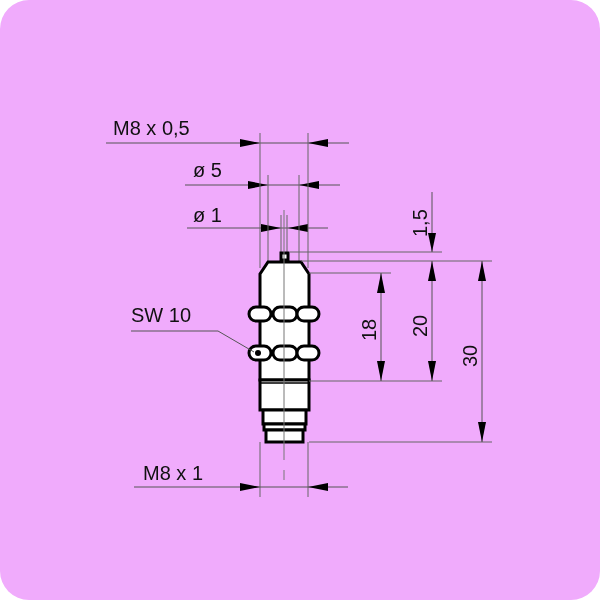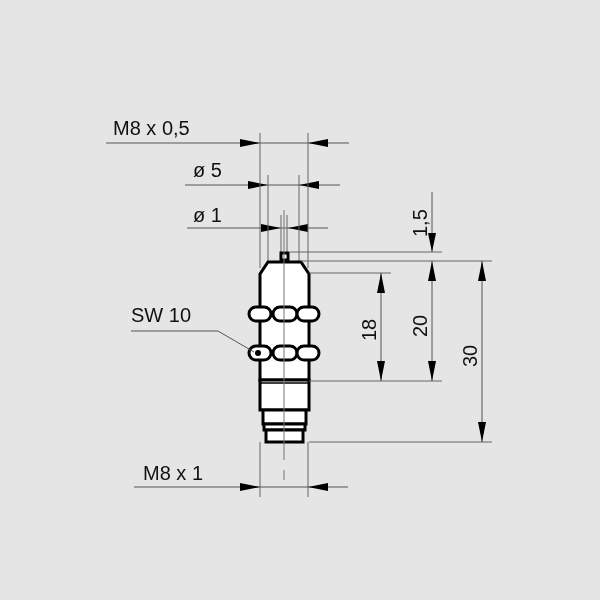--- a/index.html
+++ b/index.html
@@ -1,16 +1,16 @@
 <!DOCTYPE html>
 <html><head>
 <meta charset="utf-8">
 <style>
   html, body { margin:0; padding:0; background:#ffffff; }
-  #canvas { position:relative; width:600px; height:600px; background:#e5e5e5; overflow:hidden; }
+  #canvas { position:relative; width:600px; height:600px; background:#f0abfc; overflow:hidden;border-radius:29px; }
   svg { position:absolute; left:0; top:0; }
   .lbl { font-family:"Liberation Sans", sans-serif; fill:#111; }
   .dim { stroke:#555; stroke-width:1; fill:none; }
   .ext { stroke:#666; stroke-width:1; fill:none; }
   .body { stroke:#000; stroke-width:3; fill:#fff; }
   .thin { stroke:#000; stroke-width:1.5; fill:none; }
   .center { stroke:#777; stroke-width:1; fill:none; }
   .arrow { fill:#000; stroke:none; }
 </style>
 </head>

